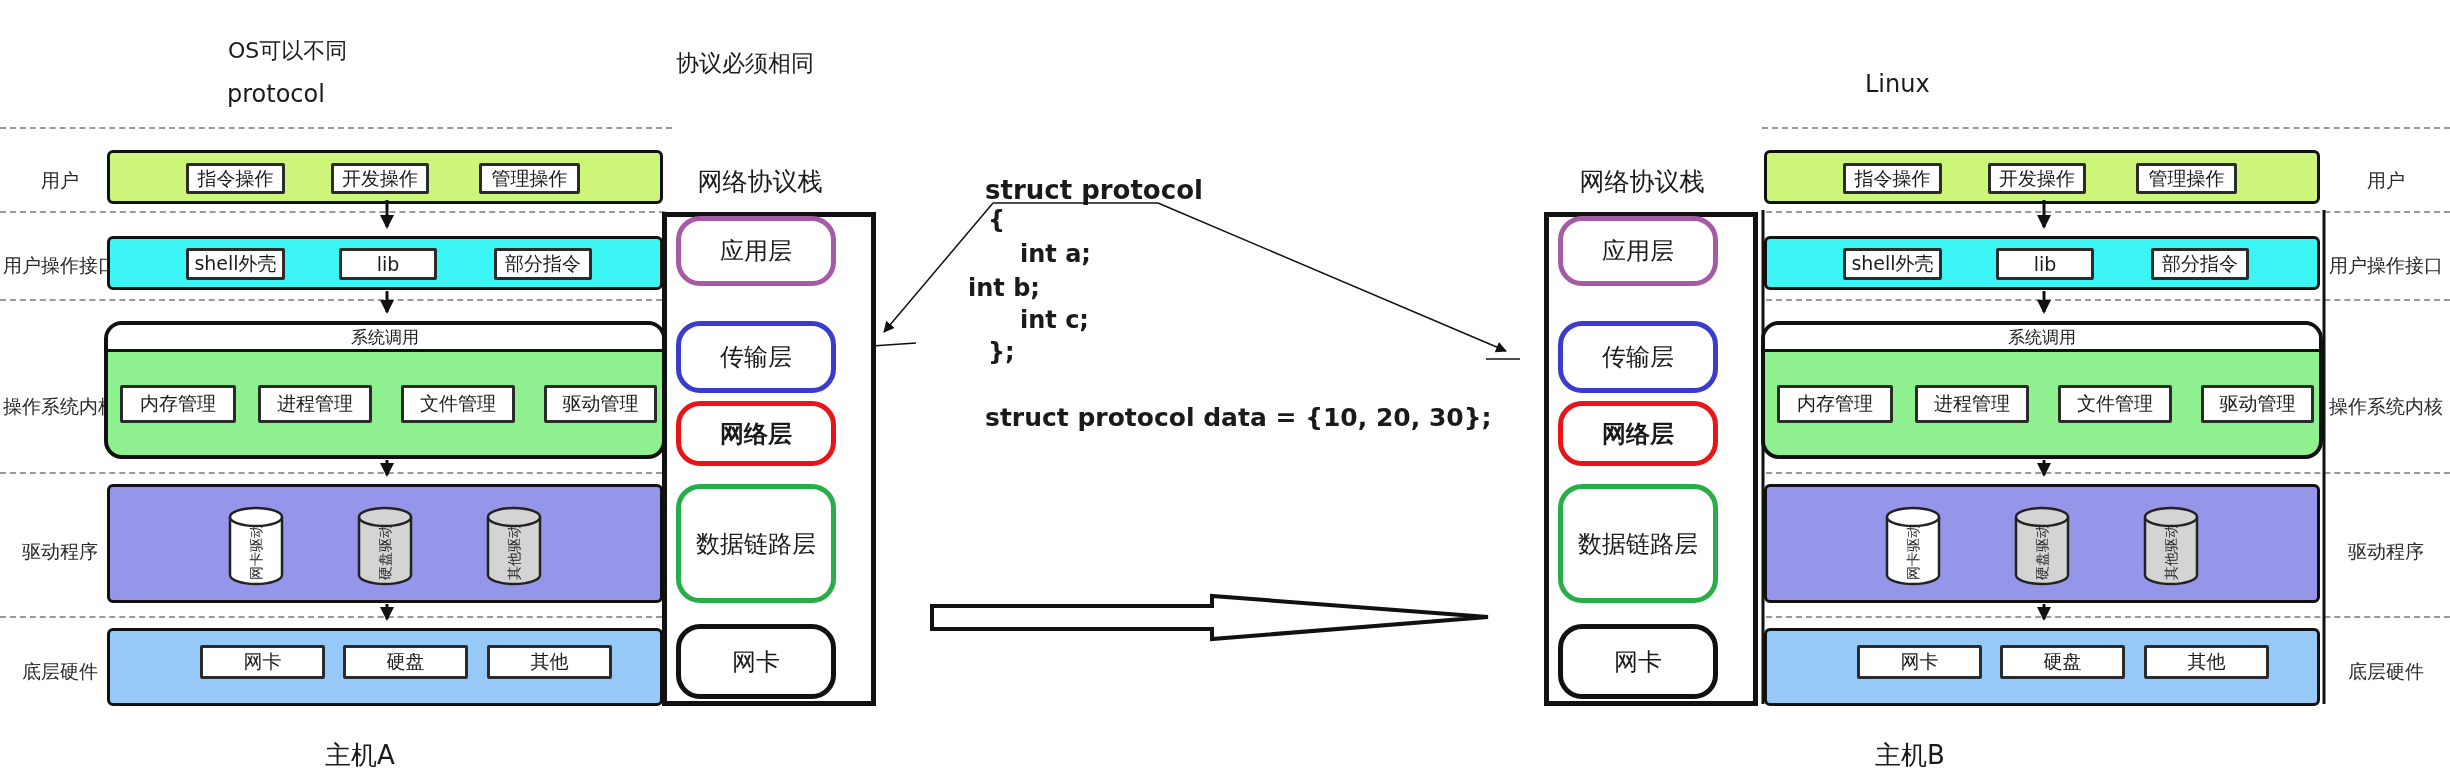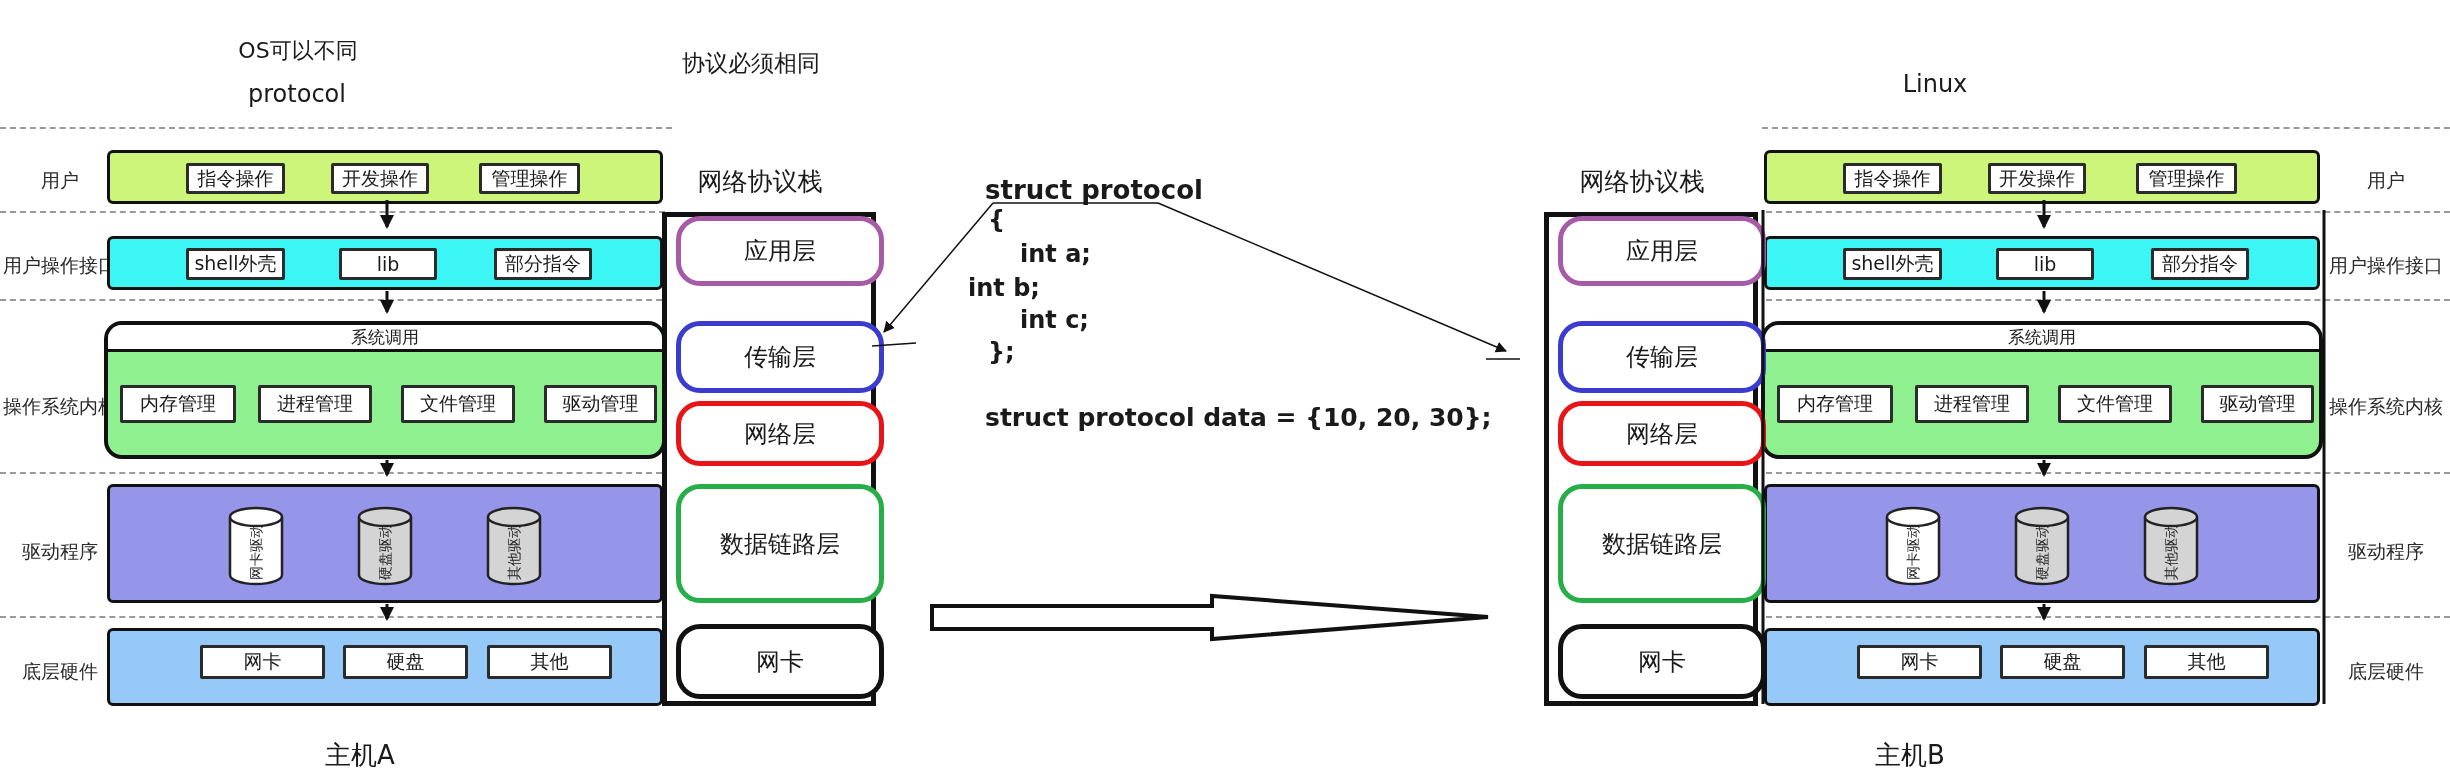--- a/index.html
+++ b/index.html
@@ -1,37 +1,37 @@
 <!DOCTYPE html>
 <html lang="zh"><head>
 <meta charset="utf-8">
 <style>
   html,body{margin:0;padding:0;background:#fff;}
   #canvas{position:relative;width:2450px;height:776px;background:#fff;
           font-family:"DejaVu Sans","Liberation Sans",sans-serif;color:#1a1a1a;overflow:hidden;}
-  .note{position:absolute;text-align:center;color:#1a1a1a;}
+  .note{position:absolute;text-align:left;color:#1a1a1a;}
   .rowlbl{position:absolute;width:120px;text-align:center;font-size:19px;color:#2a2a2a;}
   .dash{position:absolute;height:0;border-top:2px dashed #9a9a9a;}
   .layer{position:absolute;box-sizing:border-box;border:3px solid #111;border-radius:6px;}
   .green{background:#ccf57a;}
   .cyan{background:#3cf6f6;}
   .purple{background:#9596e9;}
   .blue{background:#96c9f8;}
   .kernel{position:absolute;box-sizing:border-box;border:4px solid #111;border-radius:18px;
           background:#8ff08f;overflow:hidden;}
   .kstrip{position:absolute;left:0;top:0;right:0;height:24px;background:#fff;border-bottom:3px solid #111;
           display:flex;align-items:center;justify-content:center;font-size:17px;}
   .wbox{position:absolute;box-sizing:border-box;background:#fff;border:3px solid #2b2b2b;border-radius:2px;
         display:flex;align-items:center;justify-content:center;font-size:19px;white-space:nowrap;}
   .pouter{position:absolute;box-sizing:border-box;border:5px solid #111;background:#fff;}
-  .pbox{position:absolute;box-sizing:border-box;width:208px;border:5px solid #111;border-radius:24px;
+  .pbox{position:absolute;box-sizing:border-box;width:160px;border:5px solid #111;border-radius:24px;
         display:flex;align-items:center;justify-content:center;font-size:24px;white-space:nowrap;background:#fff;}
   .p-app{border-color:#a75ba7;}
   .p-trans{border-color:#3b3bd0;}
-  .p-net{border-color:#e81418;}
+  .p-net{border-color:#e81418;font-weight:bold;}
   .p-link{border-color:#27ae49;}
   .p-nic{border-color:#111;}
   .ptitle{position:absolute;width:190px;text-align:center;font-size:25px;}
   .cyl{position:absolute;}
   .code{position:absolute;font-size:24px;font-weight:600;white-space:nowrap;text-align:center;}
   .host{position:absolute;width:120px;text-align:center;font-size:26px;font-weight:500;}
   #overlay{position:absolute;left:0;top:0;pointer-events:none;}
 </style>
 </head>
 <body>

